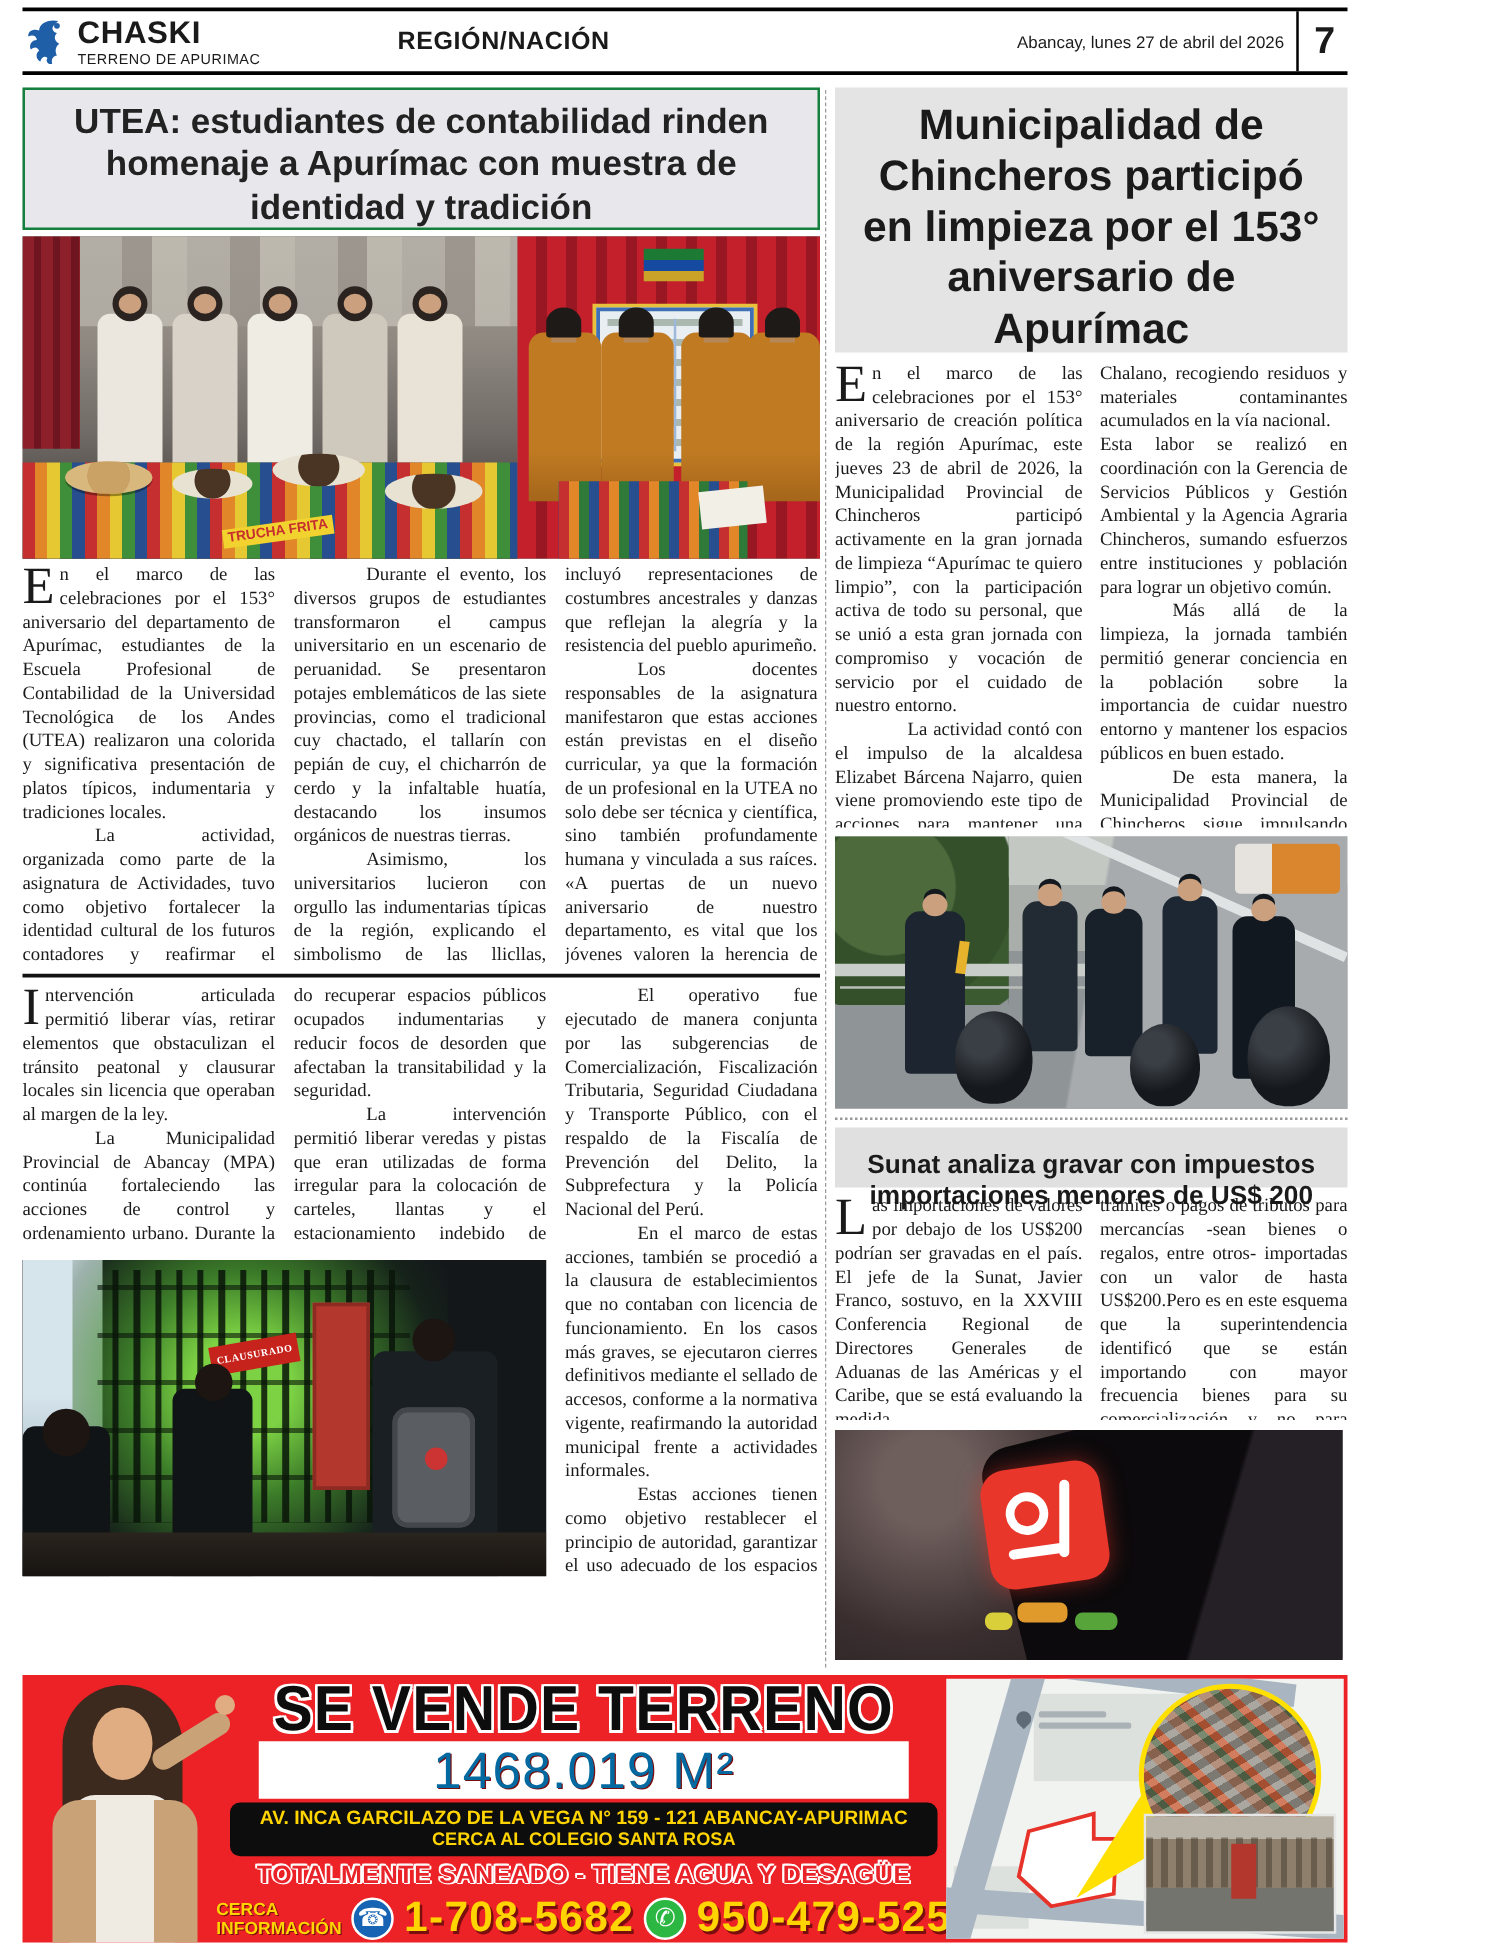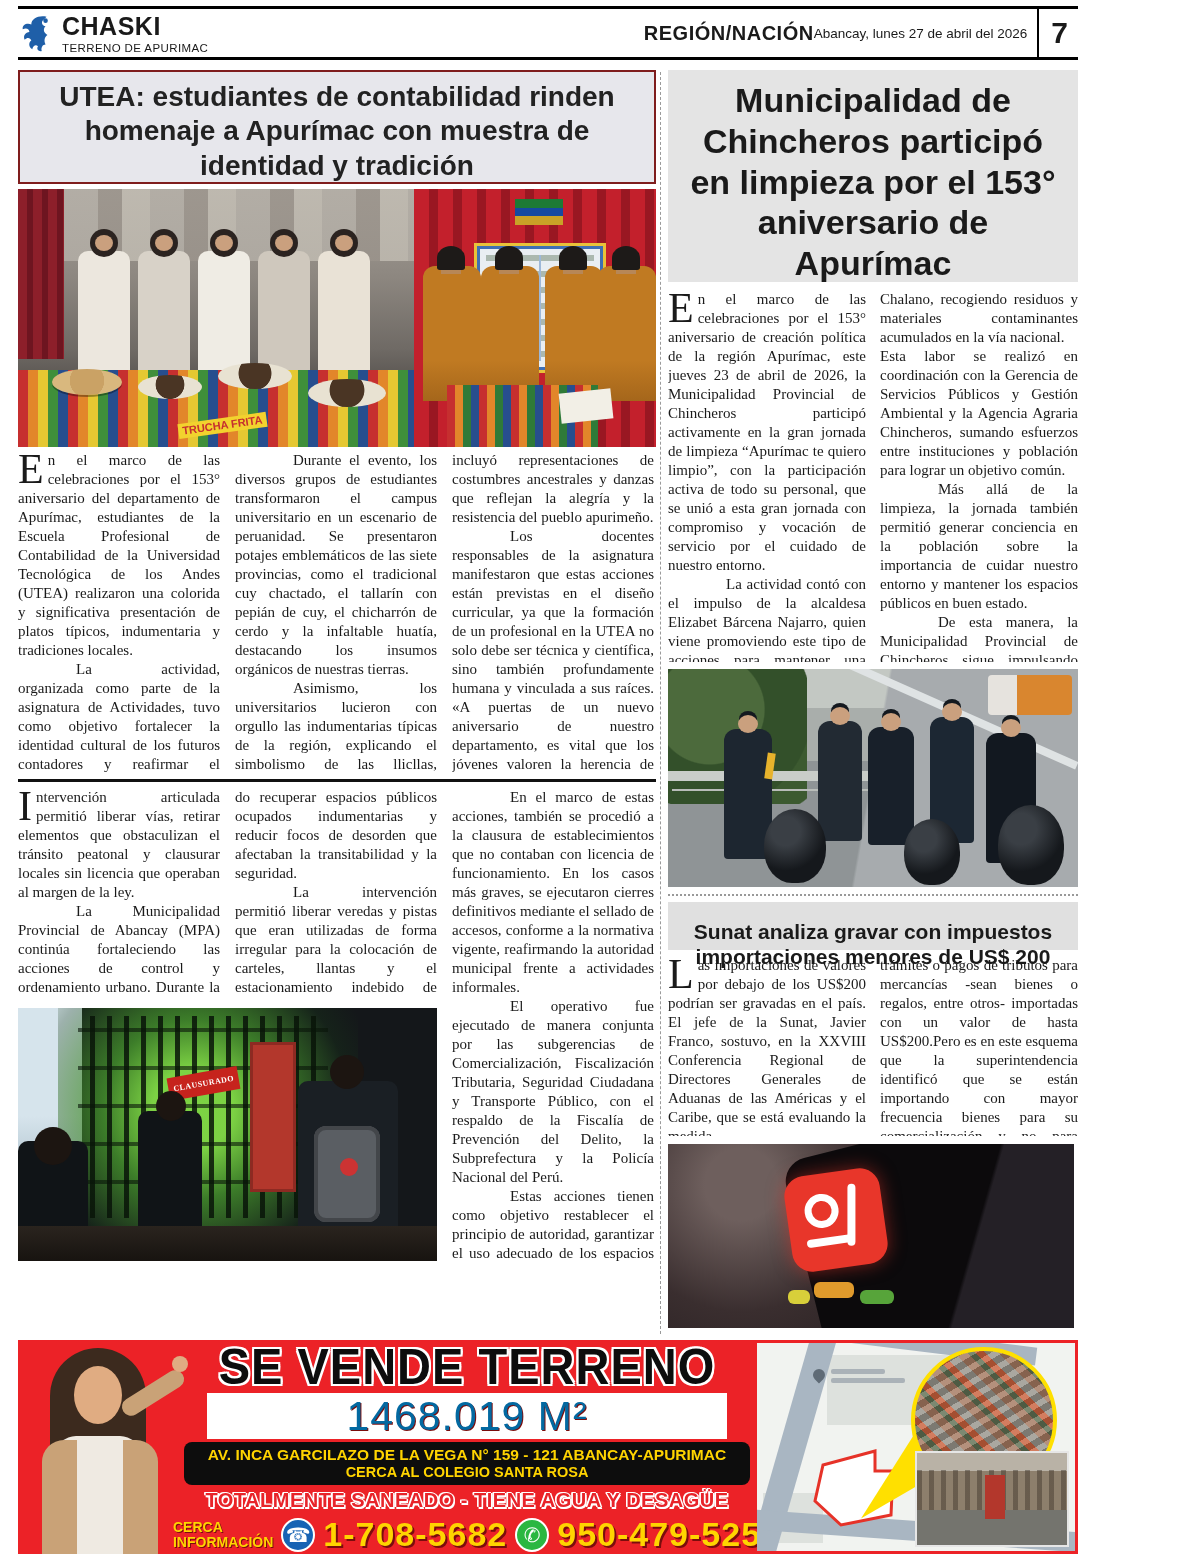--- a/index.html
+++ b/index.html
@@ -7,32 +7,32 @@
   body { width:1200px; height:1560px; position:relative; font-family:"Liberation Sans", sans-serif; color:#1a1a1a; overflow:hidden; }
 
   .abs { position:absolute; }
 
   
   #header { left:18px; top:6px; width:1060px; height:54px; border-top:3px solid #000; border-bottom:3px solid #000; display:flex; align-items:center; }
   .brand { display:flex; align-items:center; gap:6px; width:300px; }
   .brand-logo { width:38px; height:40px; }
   .brand-text .bname { font-size:25px; font-weight:700; letter-spacing:.5px; }
   .brand-text .btag  { font-size:11.5px; letter-spacing:.4px; margin-top:1px; }
-  .section-title { flex:1; text-align:right; font-size:20px; font-weight:700; letter-spacing:.5px; }
+  .section-title { flex:1; text-align:left; font-size:20px; font-weight:700; letter-spacing:.5px; }
   .edition { display:flex; align-items:stretch; height:100%; }
   .edate { font-size:13.5px; align-self:center; padding-right:10px; }
   .pnum { border-left:2px solid #000; display:flex; align-items:center; padding:0 10px 0 12px; font-size:30px; font-weight:700; }
 
   
   #left-col  { left:18px;  top:70px; width:638px; }
   #right-col { left:668px; top:70px; width:410px; }
   #vdivider  { left:660px; top:72px; height:1262px; border-left:1px dashed #9a9a9a; }
 
   .headline-box { background:#e7e7ec; text-align:center; font-weight:700; }
-  #utea-head { border:2px solid #7f1d1d; font-size:28px; line-height:1.23; padding:8px 14px; color:#222; height:114px; }
+  #utea-head { border:2px solid #15803d; font-size:28px; line-height:1.23; padding:8px 14px; color:#222; height:114px; }
   #chin-head { background:#e4e4e4; font-size:34px; line-height:1.2; padding:10px 20px; height:212px; }
   #aban-head { background:#dcdcdc; font-size:25px; line-height:1.3; padding:5px 8px; height:66px; margin-top:5px; }
   #sunat-head { background:#e0e0e0; font-size:21px; line-height:1.18; padding:18px 8px; height:48px; }
 
   .body-serif { font-family:"Liberation Serif", serif; font-size:15px; line-height:19px; text-align:justify; }
   .cols { display:flex; gap:15px; }
   .col { overflow:hidden; }
   .para { margin:0; }
   .ind { text-indent:58px; }
   .dcap { float:left; font-size:42px; line-height:33px; padding:2px 4px 0 0; font-weight:400; }
@@ -265,22 +265,22 @@
           <div class="pa-head" style="left:138px; bottom:140px; width:30px; height:30px;"></div>
           <div class="pa-person" style="left:280px; bottom:0; width:100px; height:180px; background:#1a1f24;"></div>
           <div class="pa-head" style="left:312px; bottom:172px; width:34px; height:34px;"></div>
           <div class="pa-backpack"></div>
           <div class="pa-bp-logo"></div>
           <div class="pa-ground"></div>
         </div>
       </div>
 
       <div class="col" style="width:202px; height:476px;">
+        <p class="para ind">El operativo fue ejecutado de manera conjunta por las subgerencias de Comercialización, Fiscalización Tributaria, Seguridad Ciudadana y Transporte Público, con el respaldo de la Fiscalía de Prevención del Delito, la Subprefectura y la Policía Nacional del Perú.</p>
         <p class="para ind">En el marco de estas acciones, también se procedió a la clausura de establecimientos que no contaban con licencia de funcionamiento. En los casos más graves, se ejecutaron cierres definitivos mediante el sellado de accesos, conforme a la normativa vigente, reafirmando la autoridad municipal frente a actividades informales.</p>
-        <p class="para ind">El operativo fue ejecutado de manera conjunta por las subgerencias de Comercialización, Fiscalización Tributaria, Seguridad Ciudadana y Transporte Público, con el respaldo de la Fiscalía de Prevención del Delito, la Subprefectura y la Policía Nacional del Perú.</p>
         <p class="para ind">Estas acciones tienen como objetivo restablecer el principio de autoridad, garantizar el uso adecuado de los espacios públicos, proteger la seguridad vial y promover el cumplimiento de las normas por parte de la ciudadanía y los establecimientos comerciales.</p>
       </div>
     </div>
   </div>
 </div>
 
 <div id="right-col" class="abs">
 
   <div>
     <div id="chin-head" class="headline-box">Municipalidad de Chincheros participó en limpieza por el 153° aniversario de Apurímac</div>

